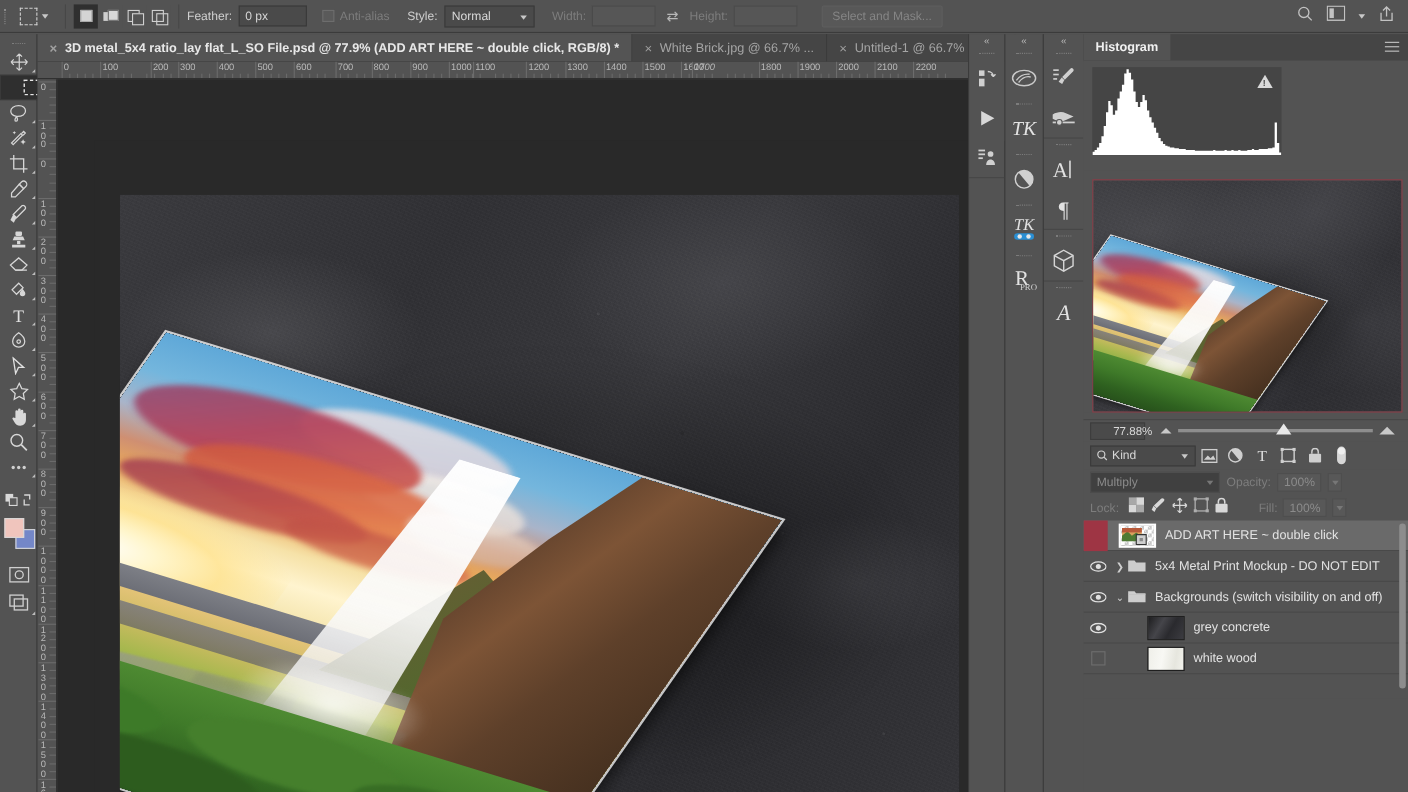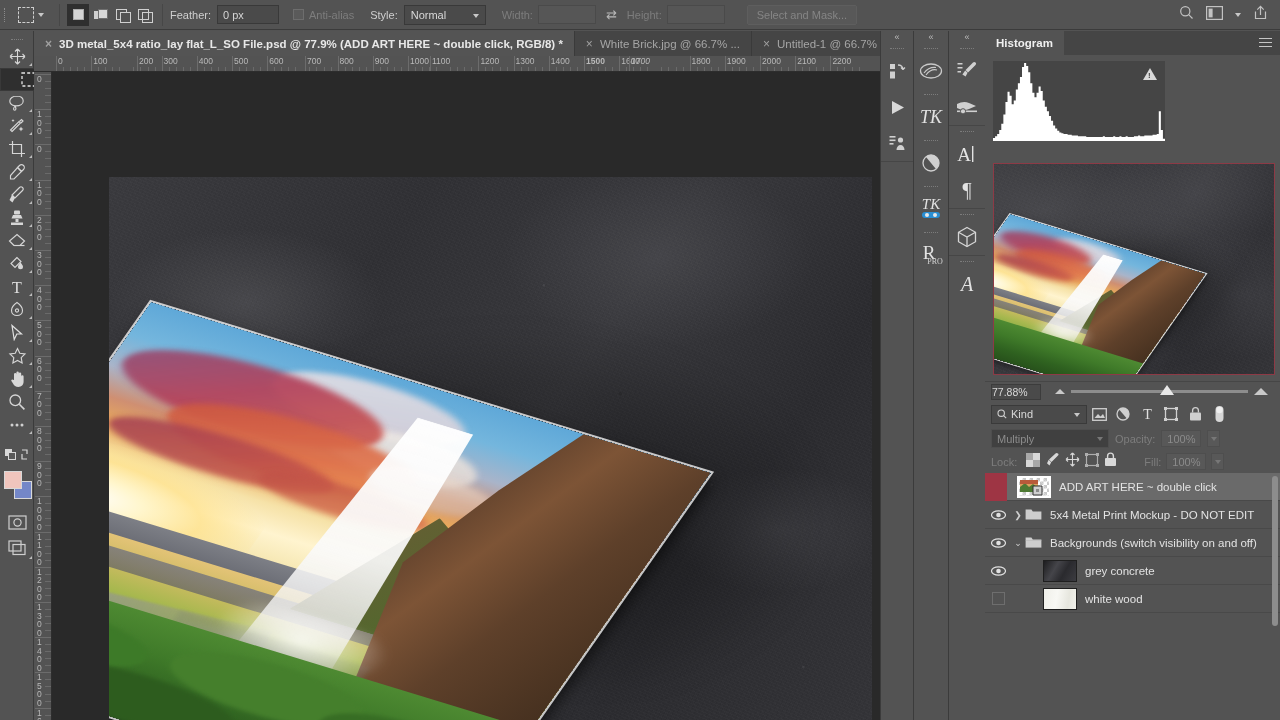--- a/index.html
+++ b/index.html
@@ -188,21 +188,21 @@
     border-left:7px solid transparent; border-right:7px solid transparent; border-bottom:12px solid #d9d9d9; }
   .warn:after { content:"!"; position:absolute; left:-2px; top:3px; font-size:8px; color:#454545; font-weight:bold;}
 
   .navbody { background:#535353; padding:8px 10px 0 10px; }
   .navbox { position:relative; width:282px; height:212px; border:1.5px solid #8d3a46; overflow:hidden; margin-left:-2px;}
   .navinner { position:absolute; inset:0; }
 
   .zoomrow { height:20px; display:flex; align-items:center; gap:0; background:#535353; padding:0 6px;
     border-top:1px solid #464646; }
   .zoomval { width:50px; height:16px; background:#4a4a4a; border:1px solid #3c3c3c; color:#d8d8d8;
-    font-size:10.5px; display:flex; align-items:center; padding-left:0; }
+    font-size:10.5px; display:flex; align-items:center; padding-left:20px; }
   .mtn { width:0;height:0;border-left:7px solid transparent;border-right:7px solid transparent;
     border-bottom:7px solid #c9c9c9; }
   .mtn.sm { border-left-width:5px; border-right-width:5px; border-bottom-width:5px; }
   .ztrack { flex:1; height:3px; background:#8d8d8d; margin:0 6px; position:relative; }
   .zthumb { position:absolute; left:50%; top:-5px; width:0;height:0;
     border-left:7px solid transparent;border-right:7px solid transparent;border-bottom:10px solid #e8e8e8; }
 
   .lfilter { height:26px; display:flex; align-items:center; gap:0; padding:0 6px; background:#535353; }
   .kindsel { width:96px; height:19px; background:#4a4a4a; border:1px solid #3a3a3a; color:#d8d8d8;
     font-size:11px; display:flex; align-items:center; gap:4px; padding:0 5px; position:relative; }
@@ -610,21 +610,21 @@
       <div class="rh-tick" style="left: 479.6px;">1300</div>
       <div class="rh-mini" style="left: 486.64px;"></div>
       <div class="rh-mini" style="left: 493.68px;"></div>
       <div class="rh-mini" style="left: 500.72px;"></div>
       <div class="rh-mini" style="left: 507.76px;"></div>
       <div class="rh-tick" style="left: 514.8px;">1400</div>
       <div class="rh-mini" style="left: 521.84px;"></div>
       <div class="rh-mini" style="left: 528.88px;"></div>
       <div class="rh-mini" style="left: 535.92px;"></div>
       <div class="rh-mini" style="left: 542.96px;"></div>
-      <div class="rh-tick" style="left: 550px; font-weight: bold;">1500</div>
+      <div class="rh-tick" style="left: 550px;">1500</div>
       <div class="rh-mini" style="left: 557.04px;"></div>
       <div class="rh-mini" style="left: 564.08px;"></div>
       <div class="rh-mini" style="left: 571.12px;"></div>
       <div class="rh-mini" style="left: 578.16px;"></div>
       <div class="rh-tick" style="left: 585.2px;">1600</div>
       <div class="rh-mini" style="left: 592.24px;"></div>
       <div class="rh-mini" style="left: 599.28px;"></div>
       <div class="rh-mini" style="left: 606.32px;"></div>
       <div class="rh-mini" style="left: 613.36px;"></div>
       <div class="rh-tick" style="left: 595px; font-style: italic;">1700</div>

